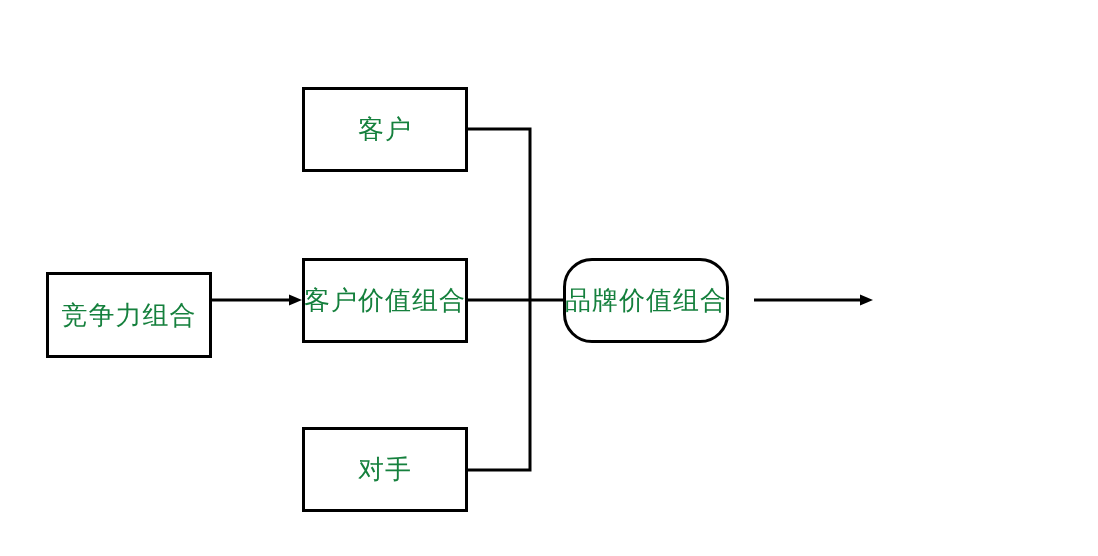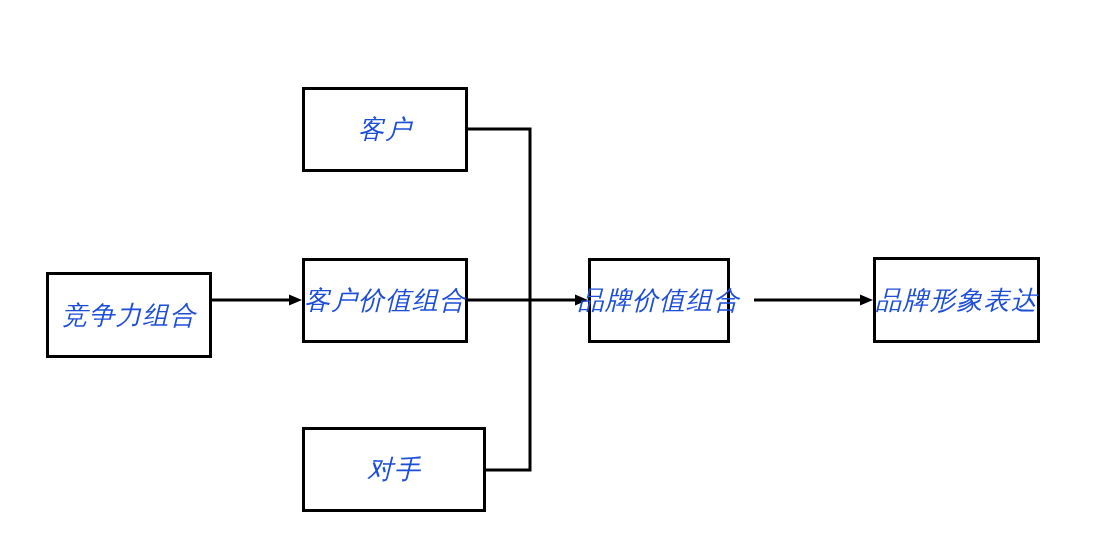--- a/index.html
+++ b/index.html
@@ -33,30 +33,29 @@
   }
   .node {
     position: absolute;
     box-sizing: border-box;
     border: 3px solid #000000;
     background: #ffffff;
     display: flex;
     align-items: center;
     justify-content: center;
     font-size: 26px;
-    color: #1d4ed8;
+    color: #15803d;
     white-space: nowrap;
     letter-spacing: 1px;
-    font-style: italic;
   }
   .node-competitiveness { left: 46px;  top: 272px; width: 166px; height: 86px; }
   .node-customer        { left: 302px; top: 87px;  width: 166px; height: 85px; }
   .node-customer-value  { left: 302px; top: 258px; width: 166px; height: 85px; text-align: center; }
-  .node-competitor      { left: 302px; top: 427px; width: 184px; height: 85px; }
-  .node-brand-value     { left: 588px; top: 258px; width: 142px; height: 85px; }
+  .node-competitor      { left: 302px; top: 427px; width: 166px; height: 85px; }
+  .node-brand-value     { left: 563px; top: 258px; width: 166px; height: 85px; border-radius: 29px; }
   .node-brand-image     { left: 873px; top: 257px; width: 167px; height: 86px; }
 </style>
 </head>
 <body>
 
 <div class="canvas">
 
   <svg class="edges" viewBox="0 0 1098 556" xmlns="http://www.w3.org/2000/svg">
 
     <polyline points="468,129 530,129 530,470 468,470"></polyline>
@@ -74,15 +73,14 @@
   <div class="node node-competitiveness">竞争力组合</div>
 
   <div class="node node-customer">客户</div>
 
   <div class="node node-customer-value">客户价值组合</div>
 
   <div class="node node-competitor">对手</div>
 
   <div class="node node-brand-value">品牌价值组合</div>
 
-  <div class="node node-brand-image">品牌形象表达</div>
 
 </div>
 
 </body></html>

